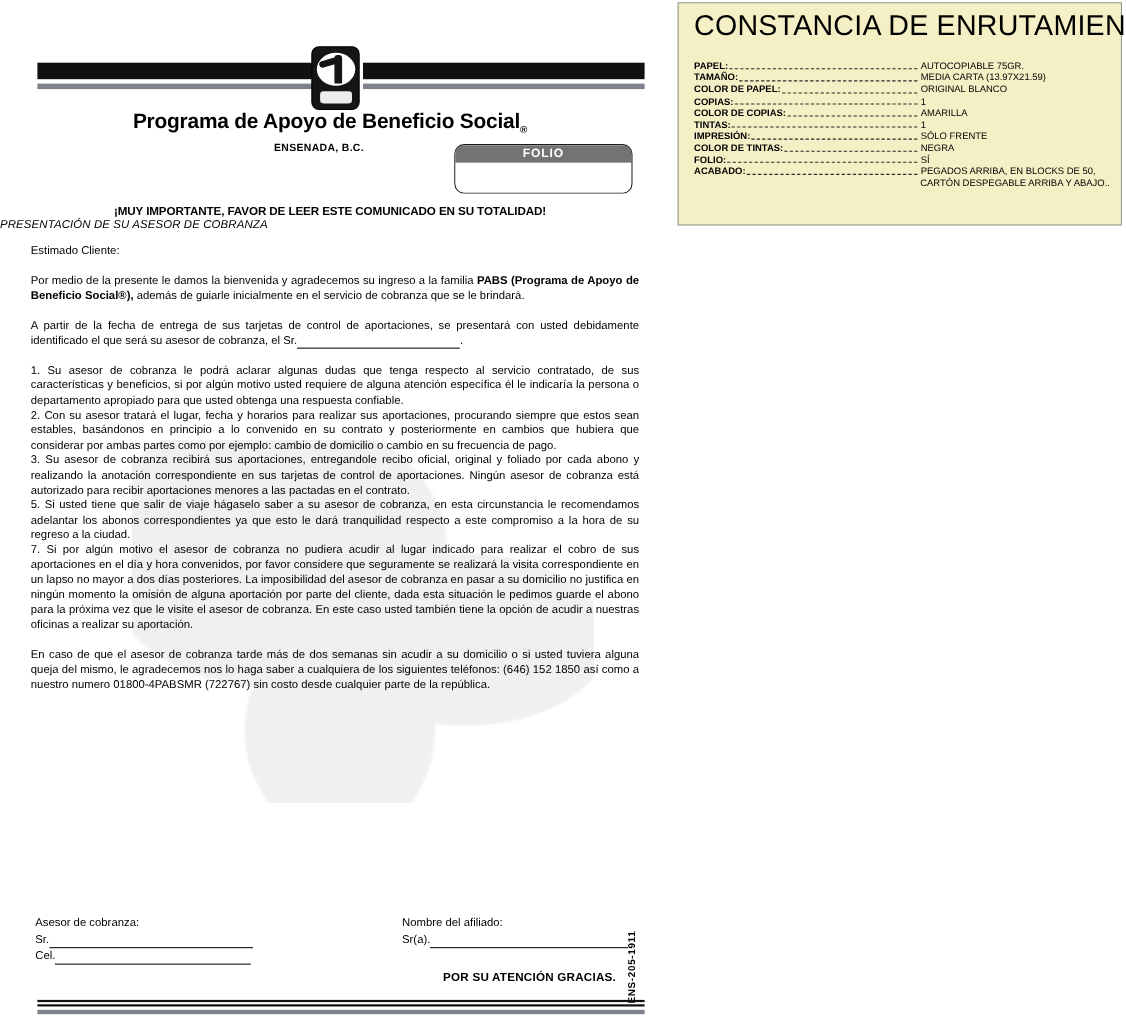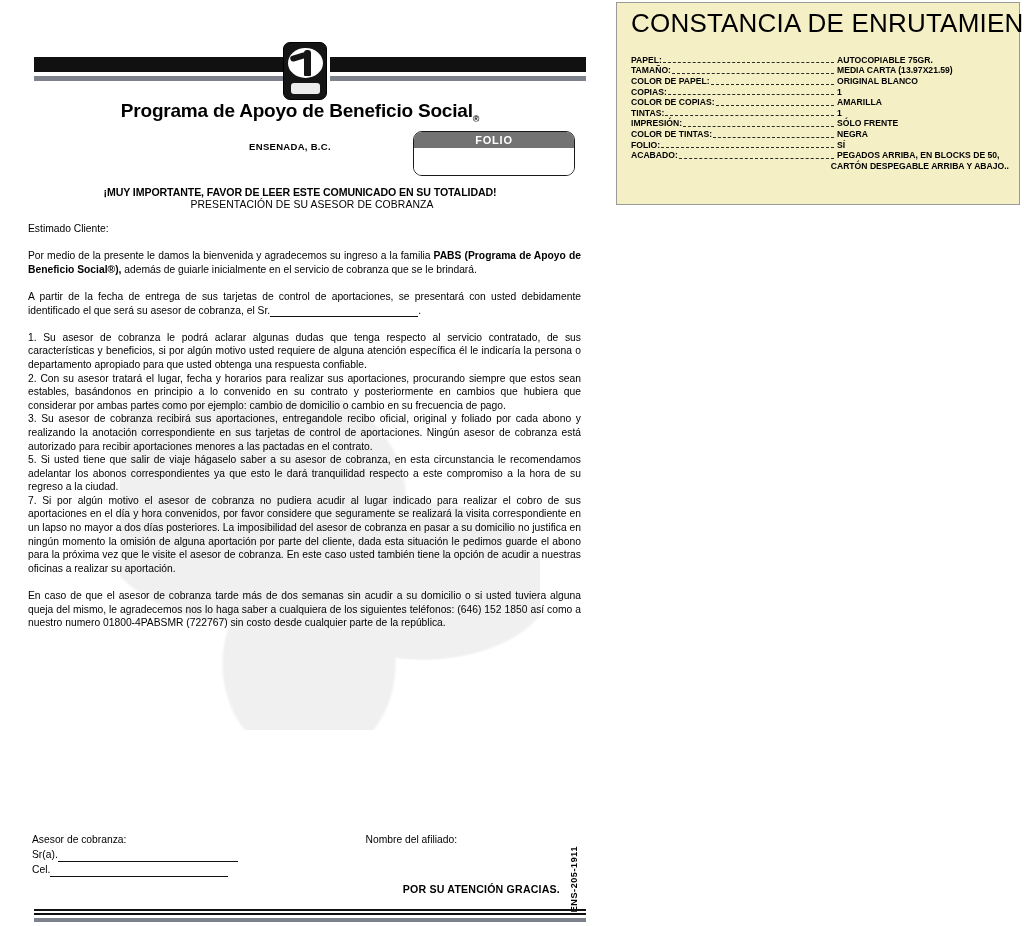--- a/index.html
+++ b/index.html
@@ -51,21 +51,20 @@
     flex: 1 1 auto;
     overflow: hidden;
     margin: 0 0 2px 1px;
     border-bottom: 1px dashed #2b2b2b;
     height: 5px;
     min-width: 2px;
   }
   .routing-value {
     flex: 0 0 172px;
     padding-left: 3px;
-    font-weight: bold;
   }
   .routing-row.cont .routing-value {
     flex: 0 0 172px;
   }
   .routing-spacer {
     flex: 1 1 auto;
   }
 
   
   #doc {
@@ -168,21 +167,20 @@
   }
   #org-city {
     position: absolute;
     left: 0;
     top: 129px;
     width: 580px;
     text-align: center;
     font-size: 9.5px;
     font-weight: bold;
     letter-spacing: 0.3px;
-    margin-top: 12px;
   }
 
   
   #folio-box {
     position: absolute;
     left: 413px;
     top: 131px;
     width: 162px;
     height: 45px;
     border: 1px solid #1a1a1a;
@@ -207,24 +205,24 @@
   #warn-1 {
     position: absolute;
     left: 0; top: 186px; width: 600px;
     text-align: center;
     font-size: 10.6px;
     font-weight: bold;
     letter-spacing: -0.1px;
   }
   #warn-2 {
     position: absolute;
-    left: 12px; top: 199px; width: 600px;
-    text-align: center;
+    left: 0; top: 199px; width: 600px;
     font-size: 10.4px;
     letter-spacing: 0.1px;
+    font-style: italic;
   }
 
   
   #body-text {
     position: absolute;
     left: 28px;
     top: 222px;
     width: 553px;
     font-size: 10.3px;
     line-height: 13.6px;
@@ -423,20 +421,21 @@
     <div class="gap"></div>
     <p>En caso de que el asesor de cobranza tarde más de dos semanas sin acudir a su domicilio o si usted tuviera alguna queja del mismo, le agradecemos nos lo haga saber a cualquiera de los siguientes teléfonos: (646) 152 1850 así como a nuestro numero 01800-4PABSMR (722767) sin costo desde cualquier parte de la república.</p>
   </div>
 
   <div id="sig-block">
     <div class="sig-cols">
       <div class="sig-col-left">Asesor de cobranza:</div>
       <div class="sig-col-right">Nombre del afiliado:</div>
     </div>
     <div class="sig-cols">
+      <div class="sig-col-left"><span>Sr.</span><span class="sig-line" style="width:185px"></span></div>
       <div class="sig-col-right"><span>Sr(a).</span><span class="sig-line" style="width:180px"></span></div>
     </div>
     <div class="sig-cols">
       <div class="sig-col-left"><span>Cel.</span><span class="sig-line" style="width:178px"></span></div>
       <div class="sig-col-right"></div>
     </div>
   </div>
 
   <div id="thanks">POR SU ATENCIÓN GRACIAS.</div>
 

